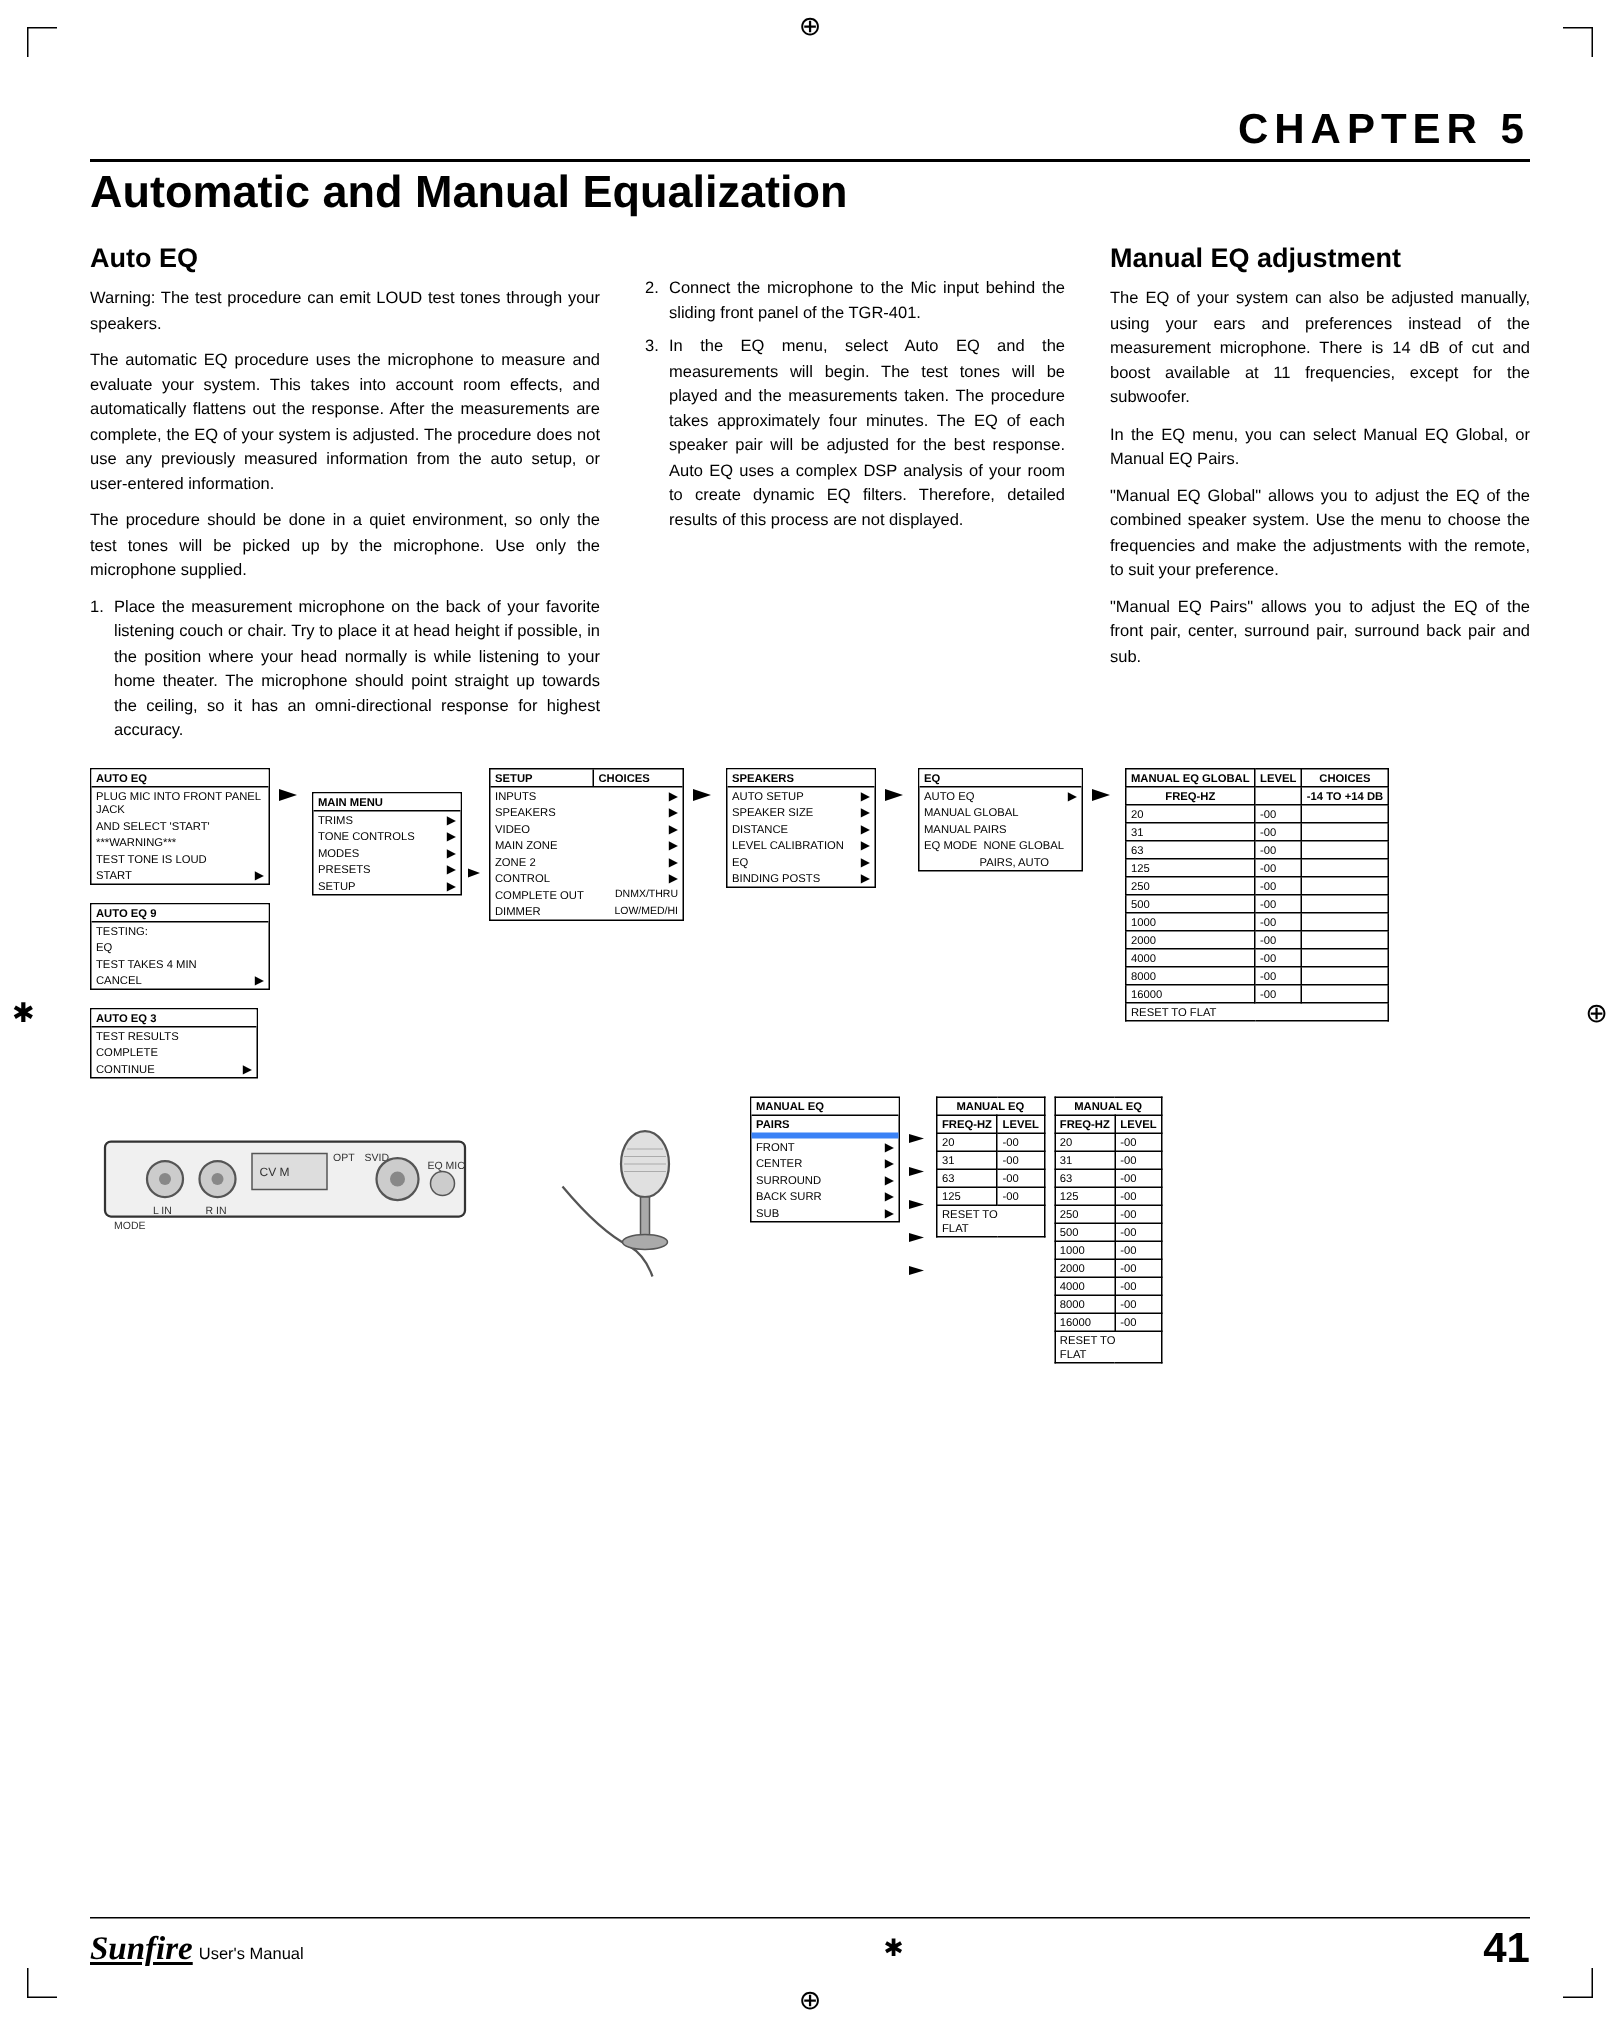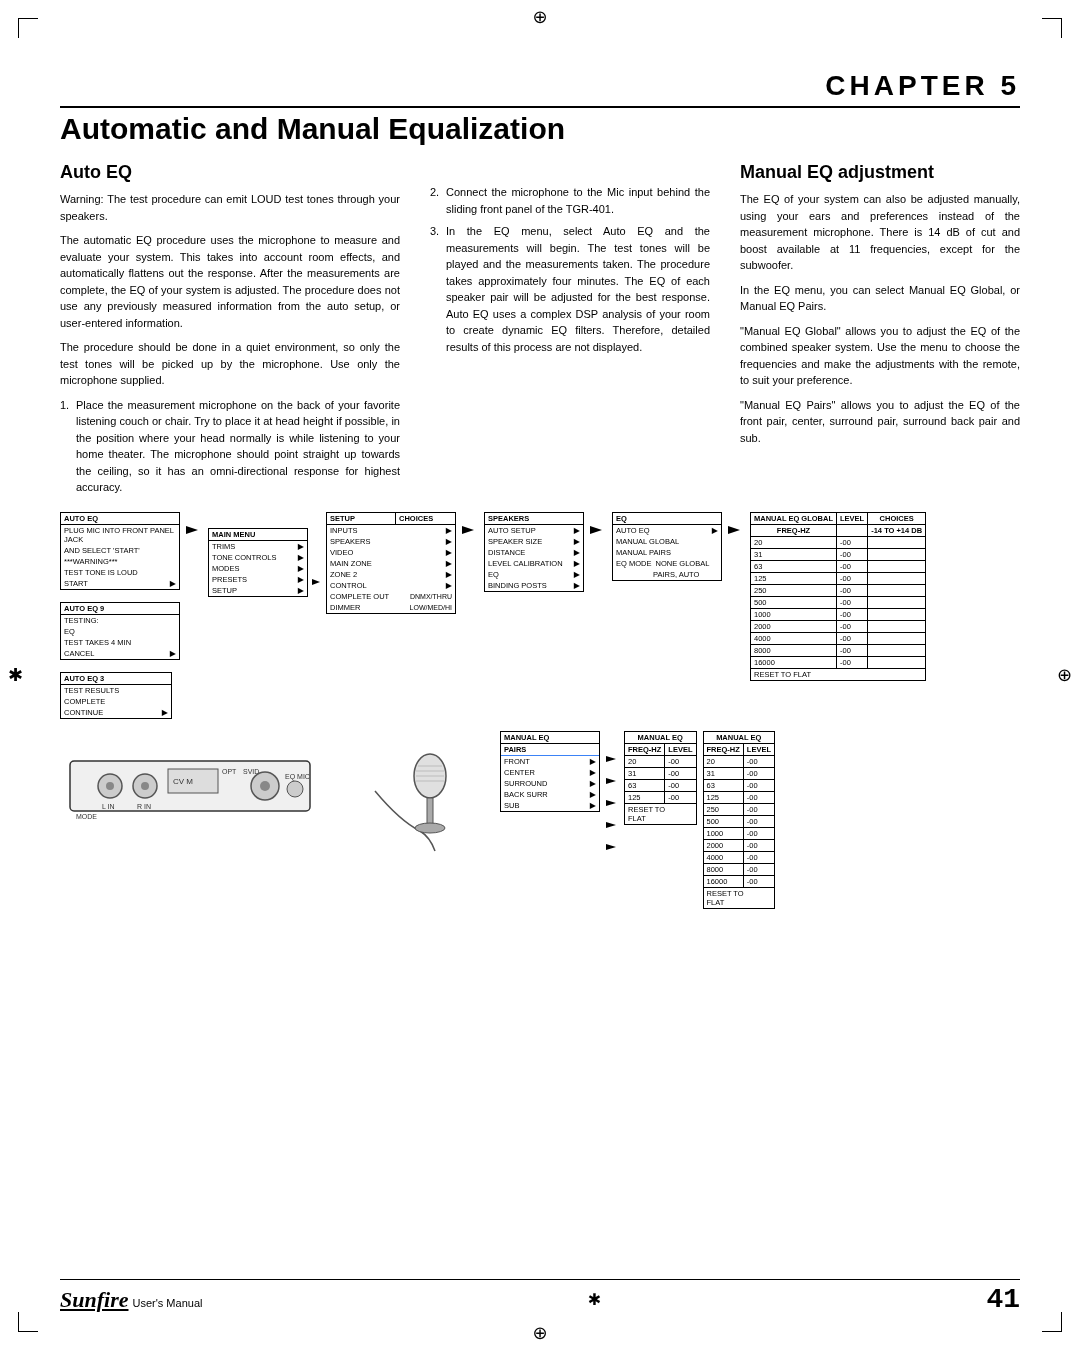--- a/index.html
+++ b/index.html
@@ -184,21 +184,21 @@
       border-top: 1px solid #000;
       padding-top: 4px;
     }
     .footer-manual {
       font-size: 11px;
       font-family: Arial, sans-serif;
     }
     .footer-page {
       font-size: 28px;
       font-weight: bold;
-      font-family: Liberation Mono, monospace;
+      font-family: Liberation Sans, sans-serif;
     }
     .footer-asterisk {
       font-size: 16px;
     }
 
     
     .diagrams-row {
       display: flex;
       gap: 6px;
       align-items: flex-start;
@@ -497,21 +497,21 @@
         <ellipse cx="60" cy="97" rx="15" ry="5" fill="#aaa" stroke="#555" stroke-width="1"></ellipse>
       </svg>
     </div>
 
     <div class="right-diagrams">
       <div style="display:flex; gap:6px; align-items:flex-start;">
 
         <div class="diagram-col">
           <div class="menu-box" style="width:90px;">
             <div class="menu-box-title">MANUAL EQ</div>
-            <div style="font-size:7.5px; font-family:Arial,sans-serif; border-bottom:1px solid #3b82f6; padding:1px 3px; font-weight:bold;">PAIRS</div>
+            <div style="font-size:7.5px; font-family:Arial,sans-serif; border-bottom:4px solid #3b82f6; padding:1px 3px; font-weight:bold;">PAIRS</div>
             <div class="menu-box-row">FRONT <span class="arrow">▶</span></div>
             <div class="menu-box-row">CENTER <span class="arrow">▶</span></div>
             <div class="menu-box-row">SURROUND <span class="arrow">▶</span></div>
             <div class="menu-box-row">BACK SURR <span class="arrow">▶</span></div>
             <div class="menu-box-row">SUB <span class="arrow">▶</span></div>
           </div>
         </div>
 
         <div style="display:flex; flex-direction:column; gap:14px; padding-top:24px;">
           <svg width="12" height="8">

